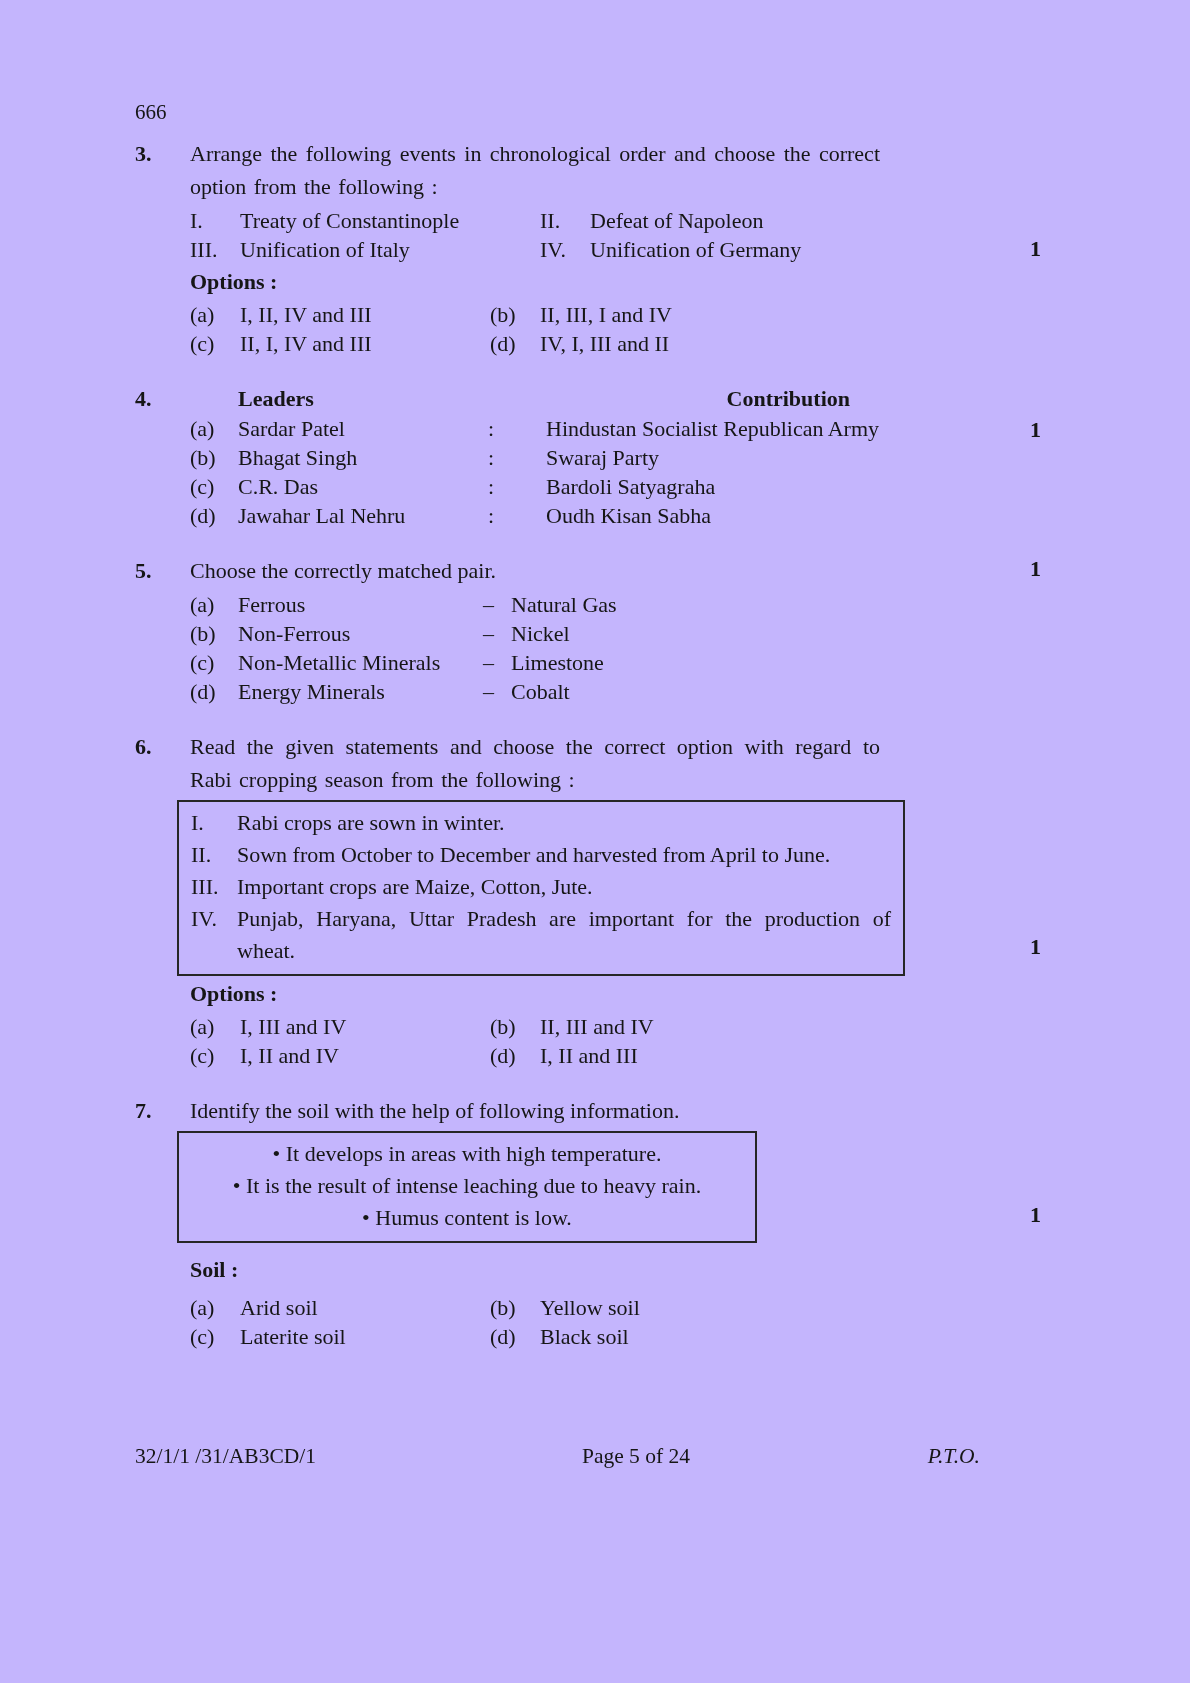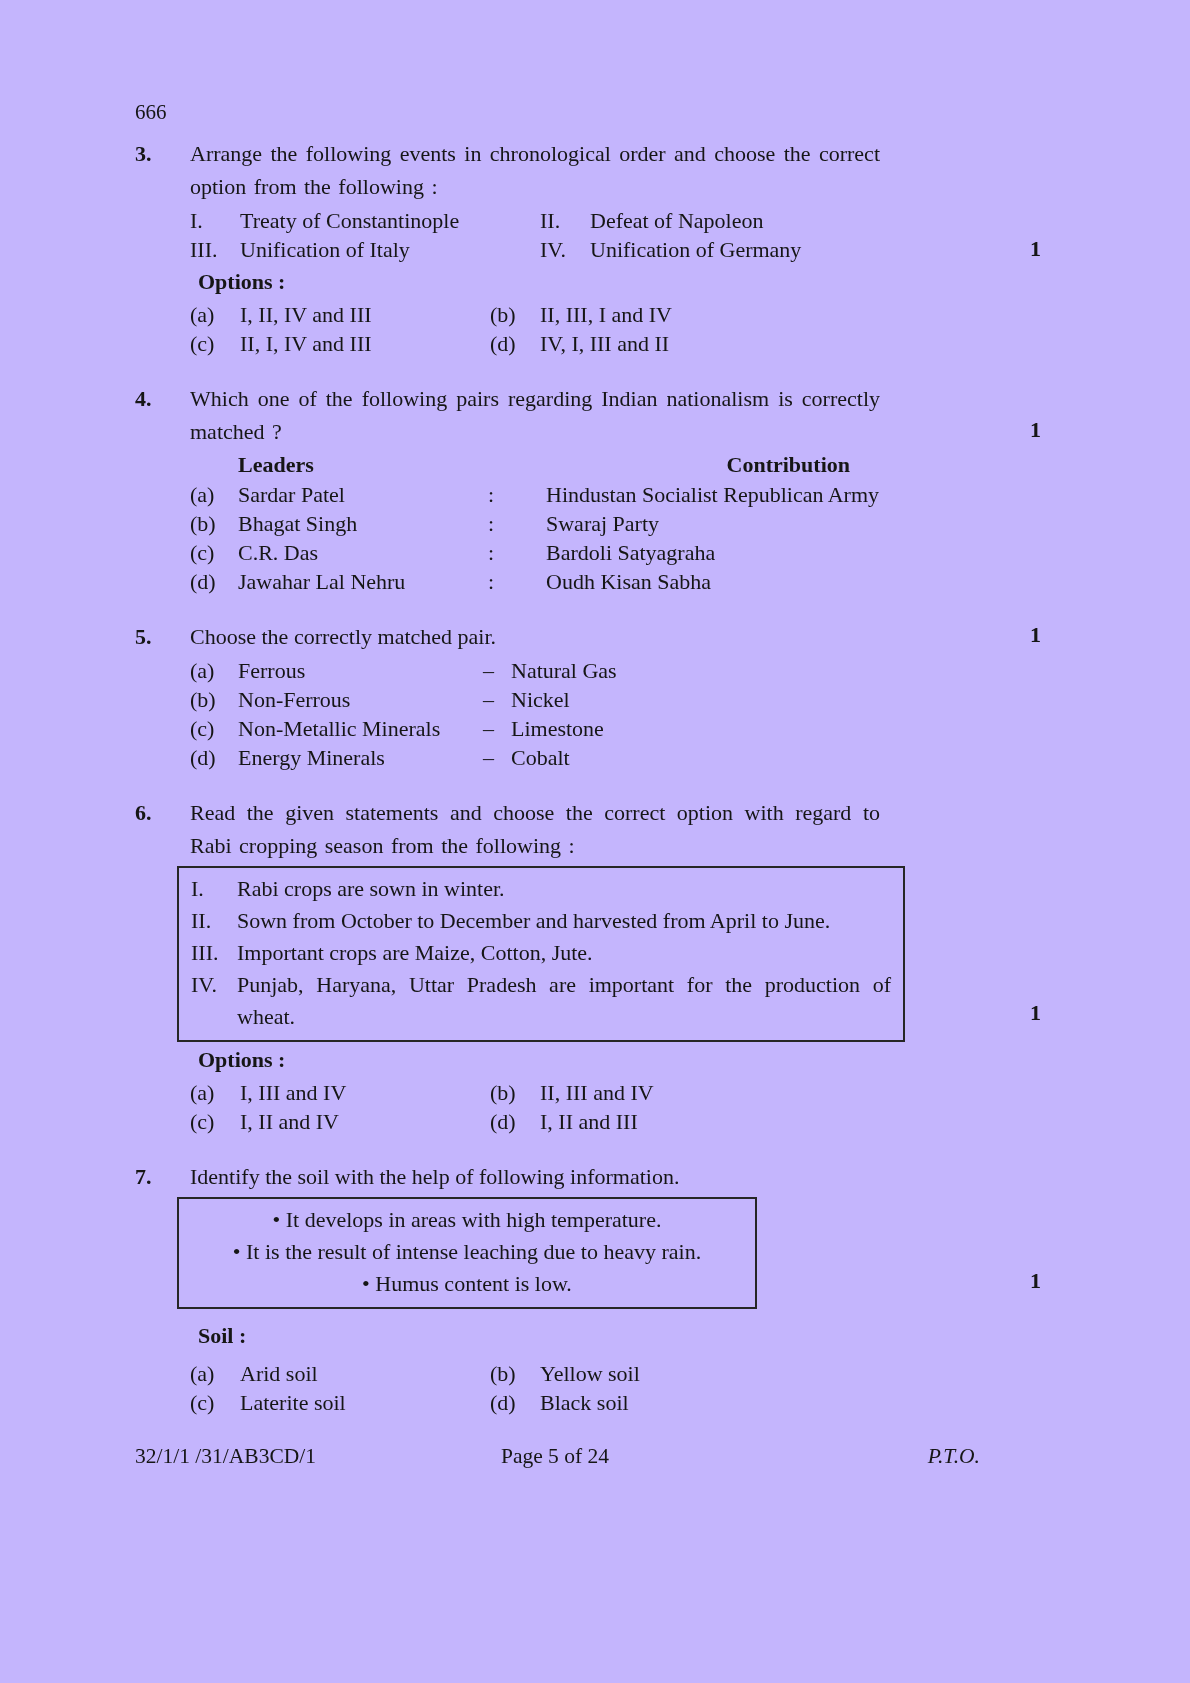--- a/index.html
+++ b/index.html
@@ -14,42 +14,42 @@
     padding:100px 60px 0 135px;
     overflow:hidden;
   }
   .corner{font-size:21px;line-height:25px;margin-bottom:12px;}
   .q{display:grid;grid-template-columns:55px 1fr;position:relative;margin-bottom:24px;}
   .qnum{font-weight:bold;line-height:33px;}
   .qbody{max-width:715px;}
   .qtext{margin:0;line-height:33px;text-align:justify;word-spacing:2px;max-width:690px;}
   .qtext.plain{text-align:left;word-spacing:normal;}
   .mark{position:absolute;left:895px;top:var(--mt,0);font-weight:bold;line-height:29px;}
-  .lbl{font-weight:bold;line-height:30px;margin:3px 8px 0;}
+  .lbl{font-weight:bold;line-height:30px;margin:3px 0 0;}
   
   .grid4{display:grid;line-height:29px;margin-top:3px;}
   .events{grid-template-columns:50px 300px 50px 1fr;}
   .opts{grid-template-columns:50px 250px 50px 1fr;}
   
   .mhead{display:grid;grid-template-columns:48px 250px 58px 1fr;line-height:30px;margin-top:2px;}
   .mhead .h1{grid-column:2;font-weight:bold;}
   .mhead .h2{grid-column:4;font-weight:bold;text-align:right;padding-right:55px;}
   .mrows{display:grid;grid-template-columns:48px 250px 58px 1fr;line-height:29px;}
   
   .prows{display:grid;grid-template-columns:48px 245px 28px 1fr;line-height:29px;margin-top:3px;}
   
   .box{border:2px solid #262626;margin:4px 0 2px -13px;padding:5px 12px 7px;}
   .sgrid{display:grid;grid-template-columns:46px 1fr;line-height:32px;}
   .sgrid .just{text-align:justify;word-spacing:2px;}
   .box.narrow{width:580px;box-sizing:border-box;padding:5px 10px 7px;text-align:center;}
   .bullets div{line-height:32px;}
   
   .footer{position:absolute;left:135px;right:60px;top:1444px;font-size:21.5px;height:60px;}
   .f-code{position:absolute;left:0;top:0;}
-  .f-center{position:absolute;left:285px;top:0;width:270px;text-align:center;}
+  .f-center{position:absolute;left:285px;top:0;width:270px;text-align:right;}
   .f-rule{margin:3px auto 0;width:270px;height:4px;border-top:2.5px solid #161616;border-bottom:1.5px solid #161616;}
   .f-pto{position:absolute;right:150px;top:0;font-style:italic;}
 </style>
 </head>
 <body>
 
 <div class="page">
 
   <div class="corner">666</div>
 
@@ -78,21 +78,20 @@
         <span>(d)</span>
         <span>IV, I, III and II</span>
       </div>
     </div>
     <span class="mark">1</span>
   </section>
 
   <section class="q" style="--mt:33px">
     <div class="qnum">4.</div>
     <div class="qbody">
-      <p class="qtext">Which one of the following pairs regarding Indian nationalism is correctly matched ?</p>
       <div class="mhead">
         <span class="h1">Leaders</span>
         <span class="h2">Contribution</span>
       </div>
       <div class="mrows">
         <span>(a)</span>
         <span>Sardar Patel</span>
         <span>:</span>
         <span>Hindustan Socialist Republican Army</span>
         <span>(b)</span>

